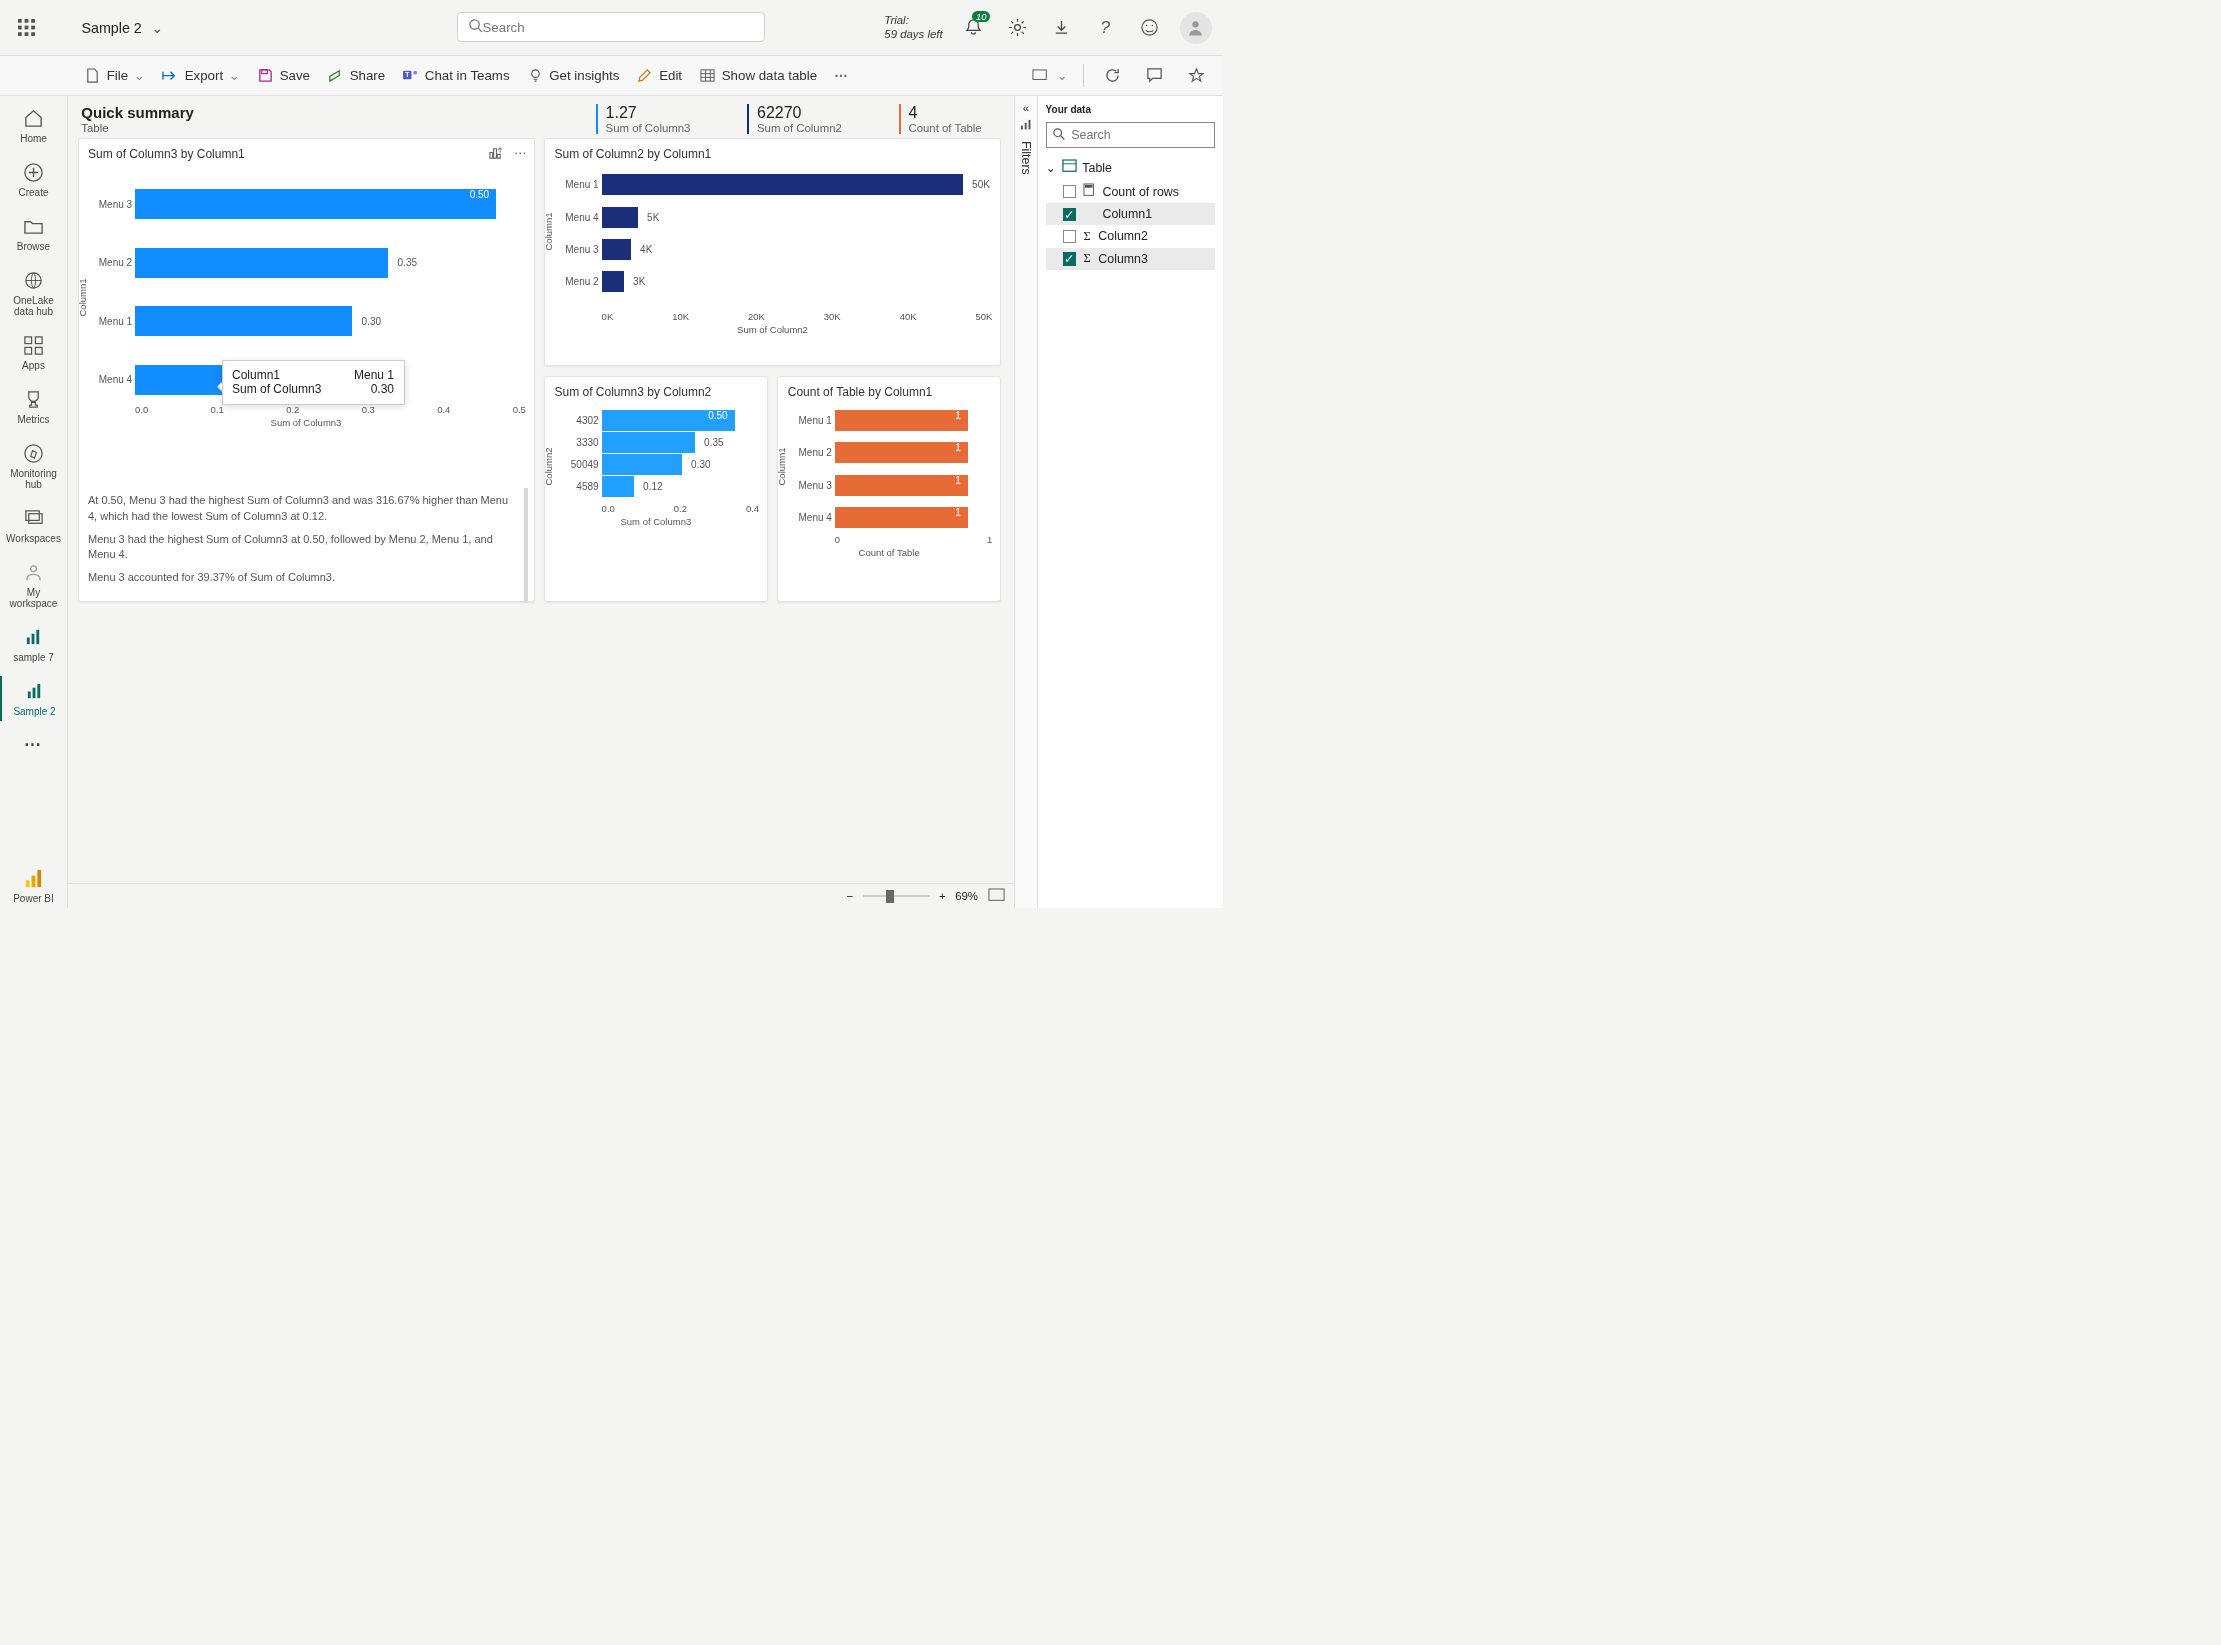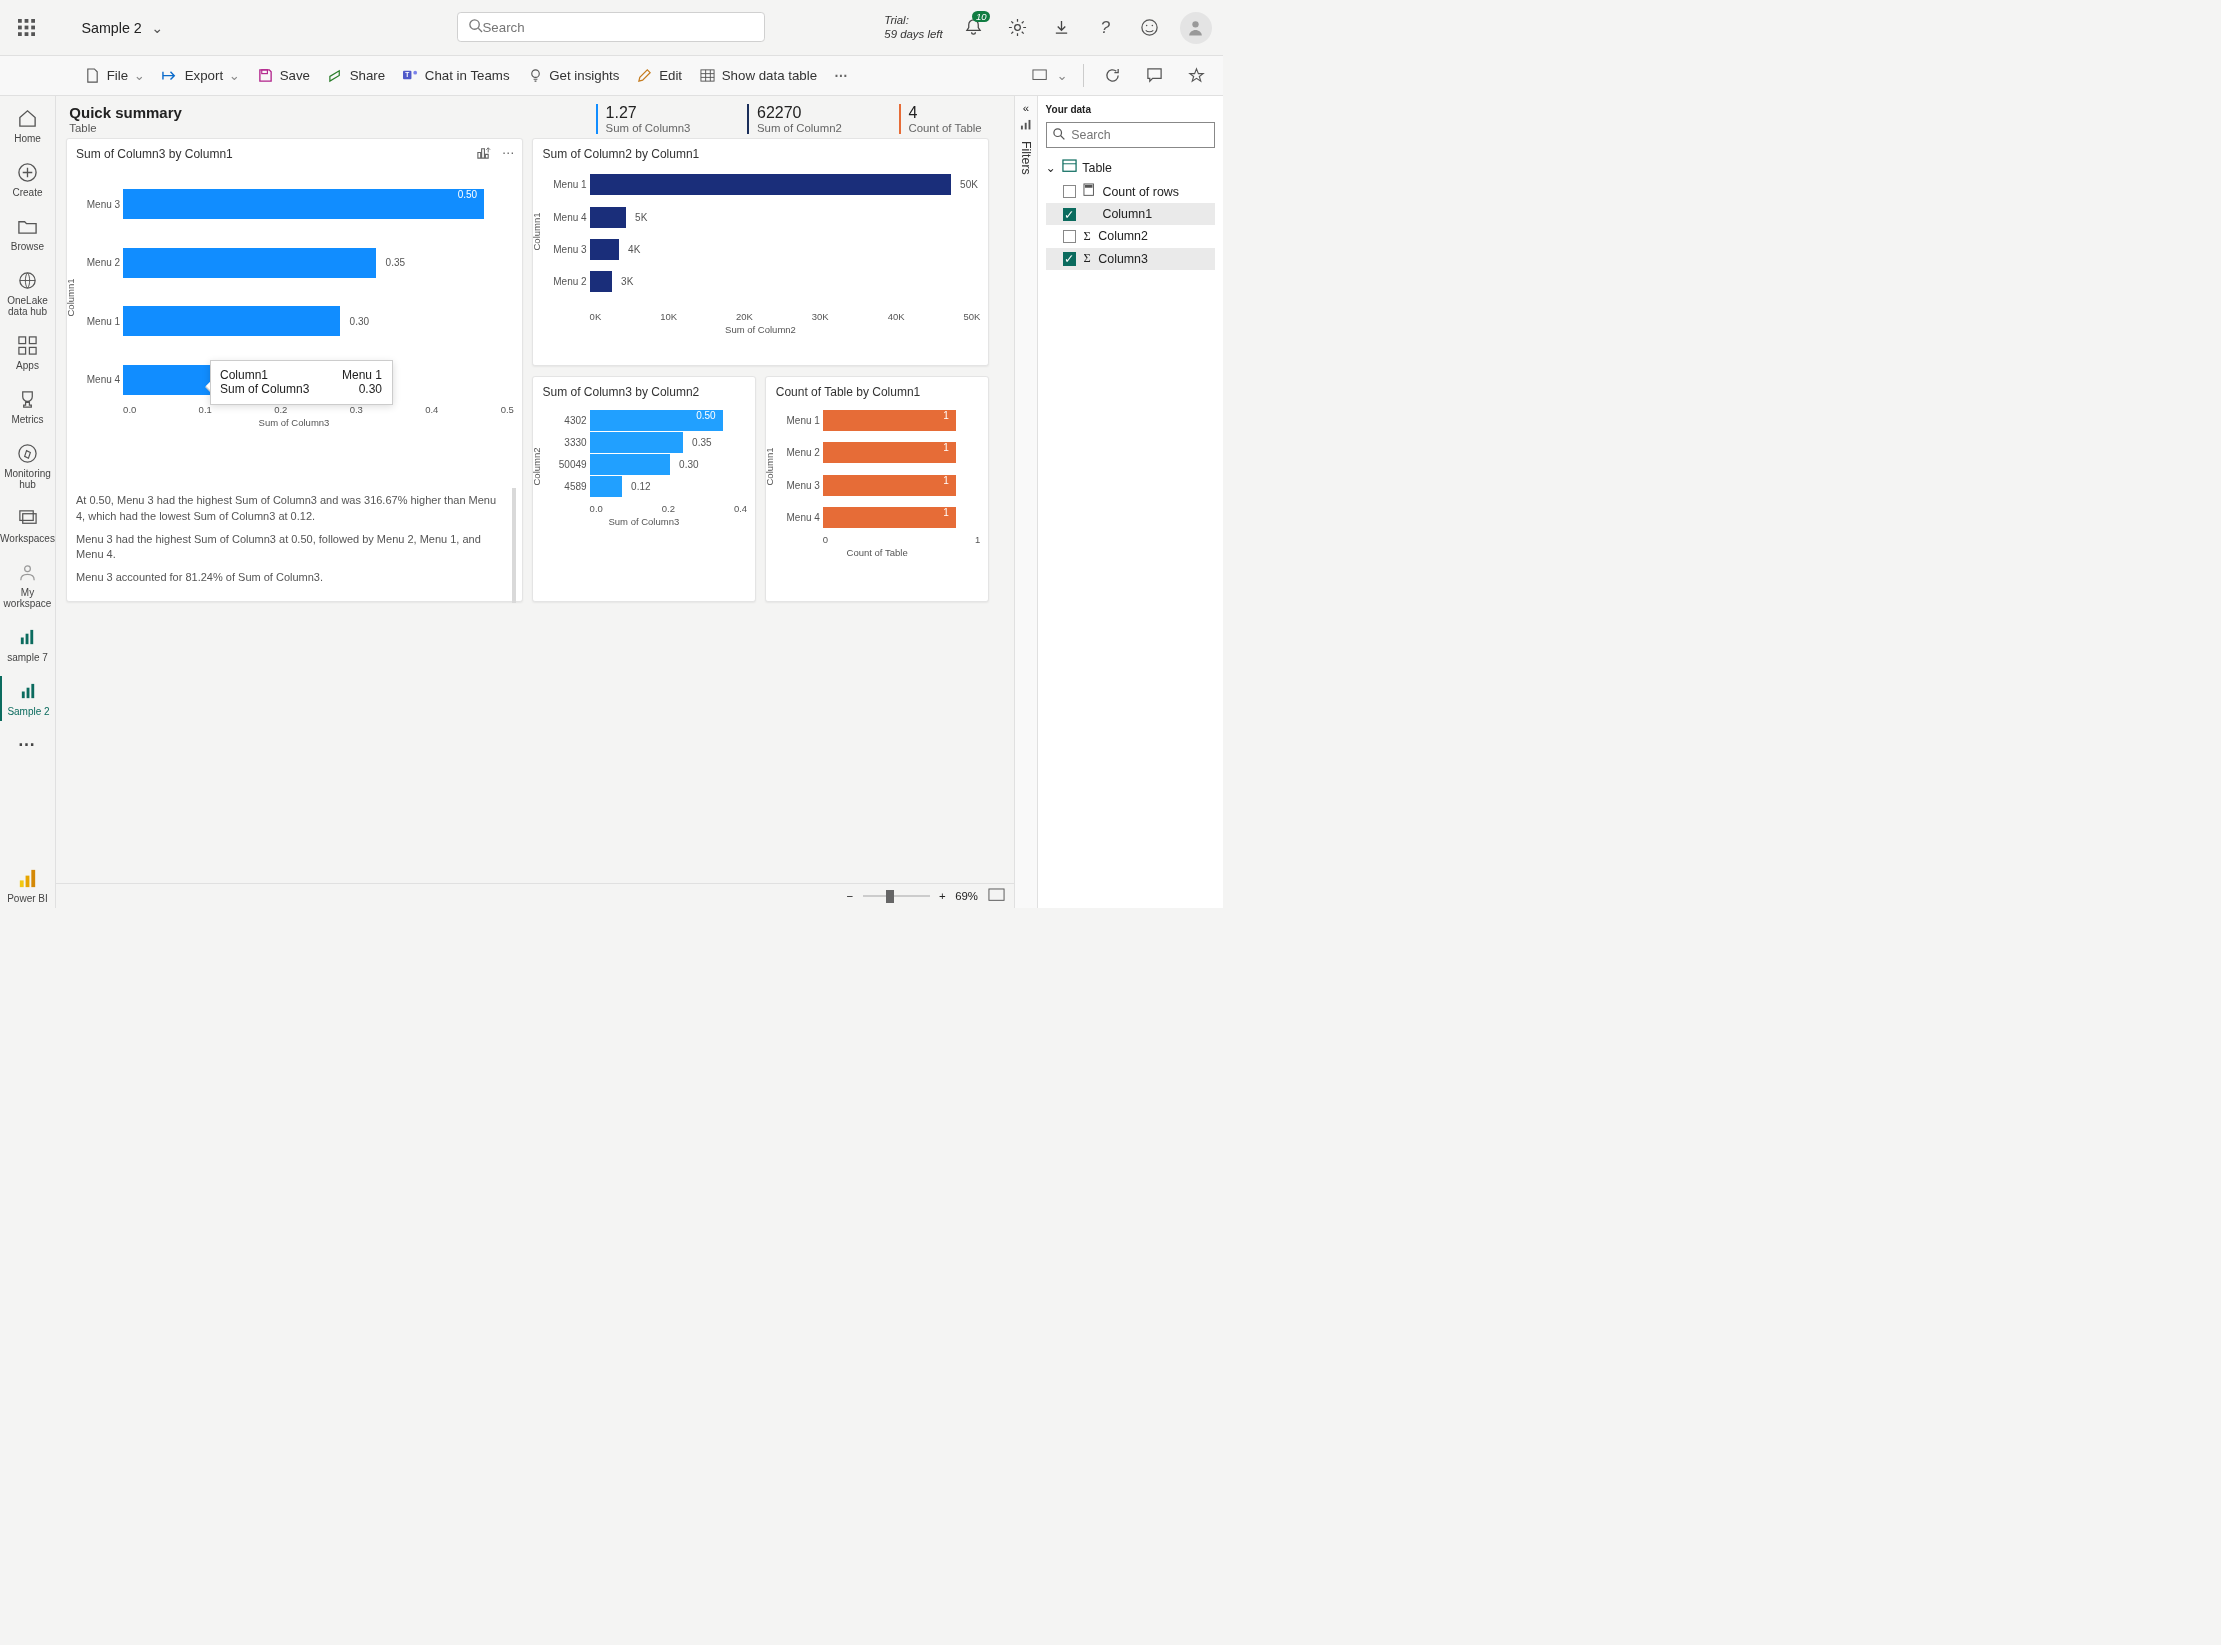--- a/index.html
+++ b/index.html
@@ -18,21 +18,21 @@
 .badge { position:absolute; top:-2.9px; right:-3.8px; background:#107c41; color:#fff; border-radius:7.6px; font-size:9.5px; padding:0 3.8px; min-width:13.3px; text-align:center;}
 .avatar { width:32px;height:32px;border-radius:50%;background:#e4e4e4;display:flex;align-items:center;justify-content:center;}
 .avatar svg{width:19px;height:19px;fill:#999;}
 
 .command-bar { height: 40px; background:#f8f8f8; border-bottom:1px solid #e0e0e0; display:flex; align-items:center; padding:0 13.3px 0 84px; gap:17px; font-size:13.3px; color:#333;}
 .cmd { display:flex; align-items:center; gap:5.7px; cursor:pointer; }
 .cmd .ico { width:17px;height:17px;display:flex;align-items:center;justify-content:center;}
 .cmd-right { margin-left:auto; display:flex; align-items:center; gap:15px;}
 
 .main { flex:1; display:flex; overflow:hidden; }
-.nav-rail { width:56px; background:#f4f4f3; border-right:1px solid #e0e0e0; display:flex; flex-direction:column; align-items:center; padding-top:7.6px; gap:9.5px; font-size:10px; color:#444; text-align:center;}
+.nav-rail { width:68px; background:#f4f4f3; border-right:1px solid #e0e0e0; display:flex; flex-direction:column; align-items:center; padding-top:7.6px; gap:9.5px; font-size:10px; color:#444; text-align:center;}
 .nav-item { width:57px; display:flex; flex-direction:column; align-items:center; gap:2.9px; padding:3.8px 0; cursor:pointer;}
 .nav-item.active { color:#0b6b5e; border-left:2.9px solid #0b6b5e; padding-left:0; width:100%;}
 .nav-item .ico{width:23px;height:23px;display:flex;align-items:center;justify-content:center;}
 .nav-spacer{flex:1;}
 .pbi-logo{width:23px;height:23px;}
 .nav-more{font-size:17px;font-weight:bold;letter-spacing:1.9px;}
 
 .report-area { flex:1; display:flex; flex-direction:column; overflow:hidden; position:relative;}
 .report-header { padding:7.6px 13.3px 1.9px; display:flex; align-items:flex-start;}
 .report-header h2{font-size:15px;font-weight:600;}
@@ -461,21 +461,21 @@
                 <span>0.2</span>
                 <span>0.3</span>
                 <span>0.4</span>
                 <span>0.5</span>
               </div>
             <div class="axis-lbl-x">Sum of Column3</div>
           </div>
           <div class="insights" style="border-right:4.8px solid #d9d9d9;margin-right:5.7px;">
             <p>At 0.50, Menu 3 had the highest Sum of Column3 and was 316.67% higher than Menu 4, which had the lowest Sum of Column3 at 0.12.</p>
             <p>Menu 3 had the highest Sum of Column3 at 0.50, followed by Menu 2, Menu 1, and Menu 4.</p>
-            <p>Menu 3 accounted for 81.24% of Sum of Column3.</p>
+            <p>Menu 3 accounted for 39.37% of Sum of Column3.</p>
           </div>
         </div>
 
         <div class="card" style="height:228px;">
           <div class="card-title">Sum of Column2 by Column1</div>
           <div class="body" style="height:190px;">
             <div class="axis-lbl-y">Column1</div>
             <div id="chart2" class="hbar-chart" style="gap:11.4px;padding-top:5.7px;">
                 <div class="hbar-row sm">
                   <span class="cat">Menu 1</span>

